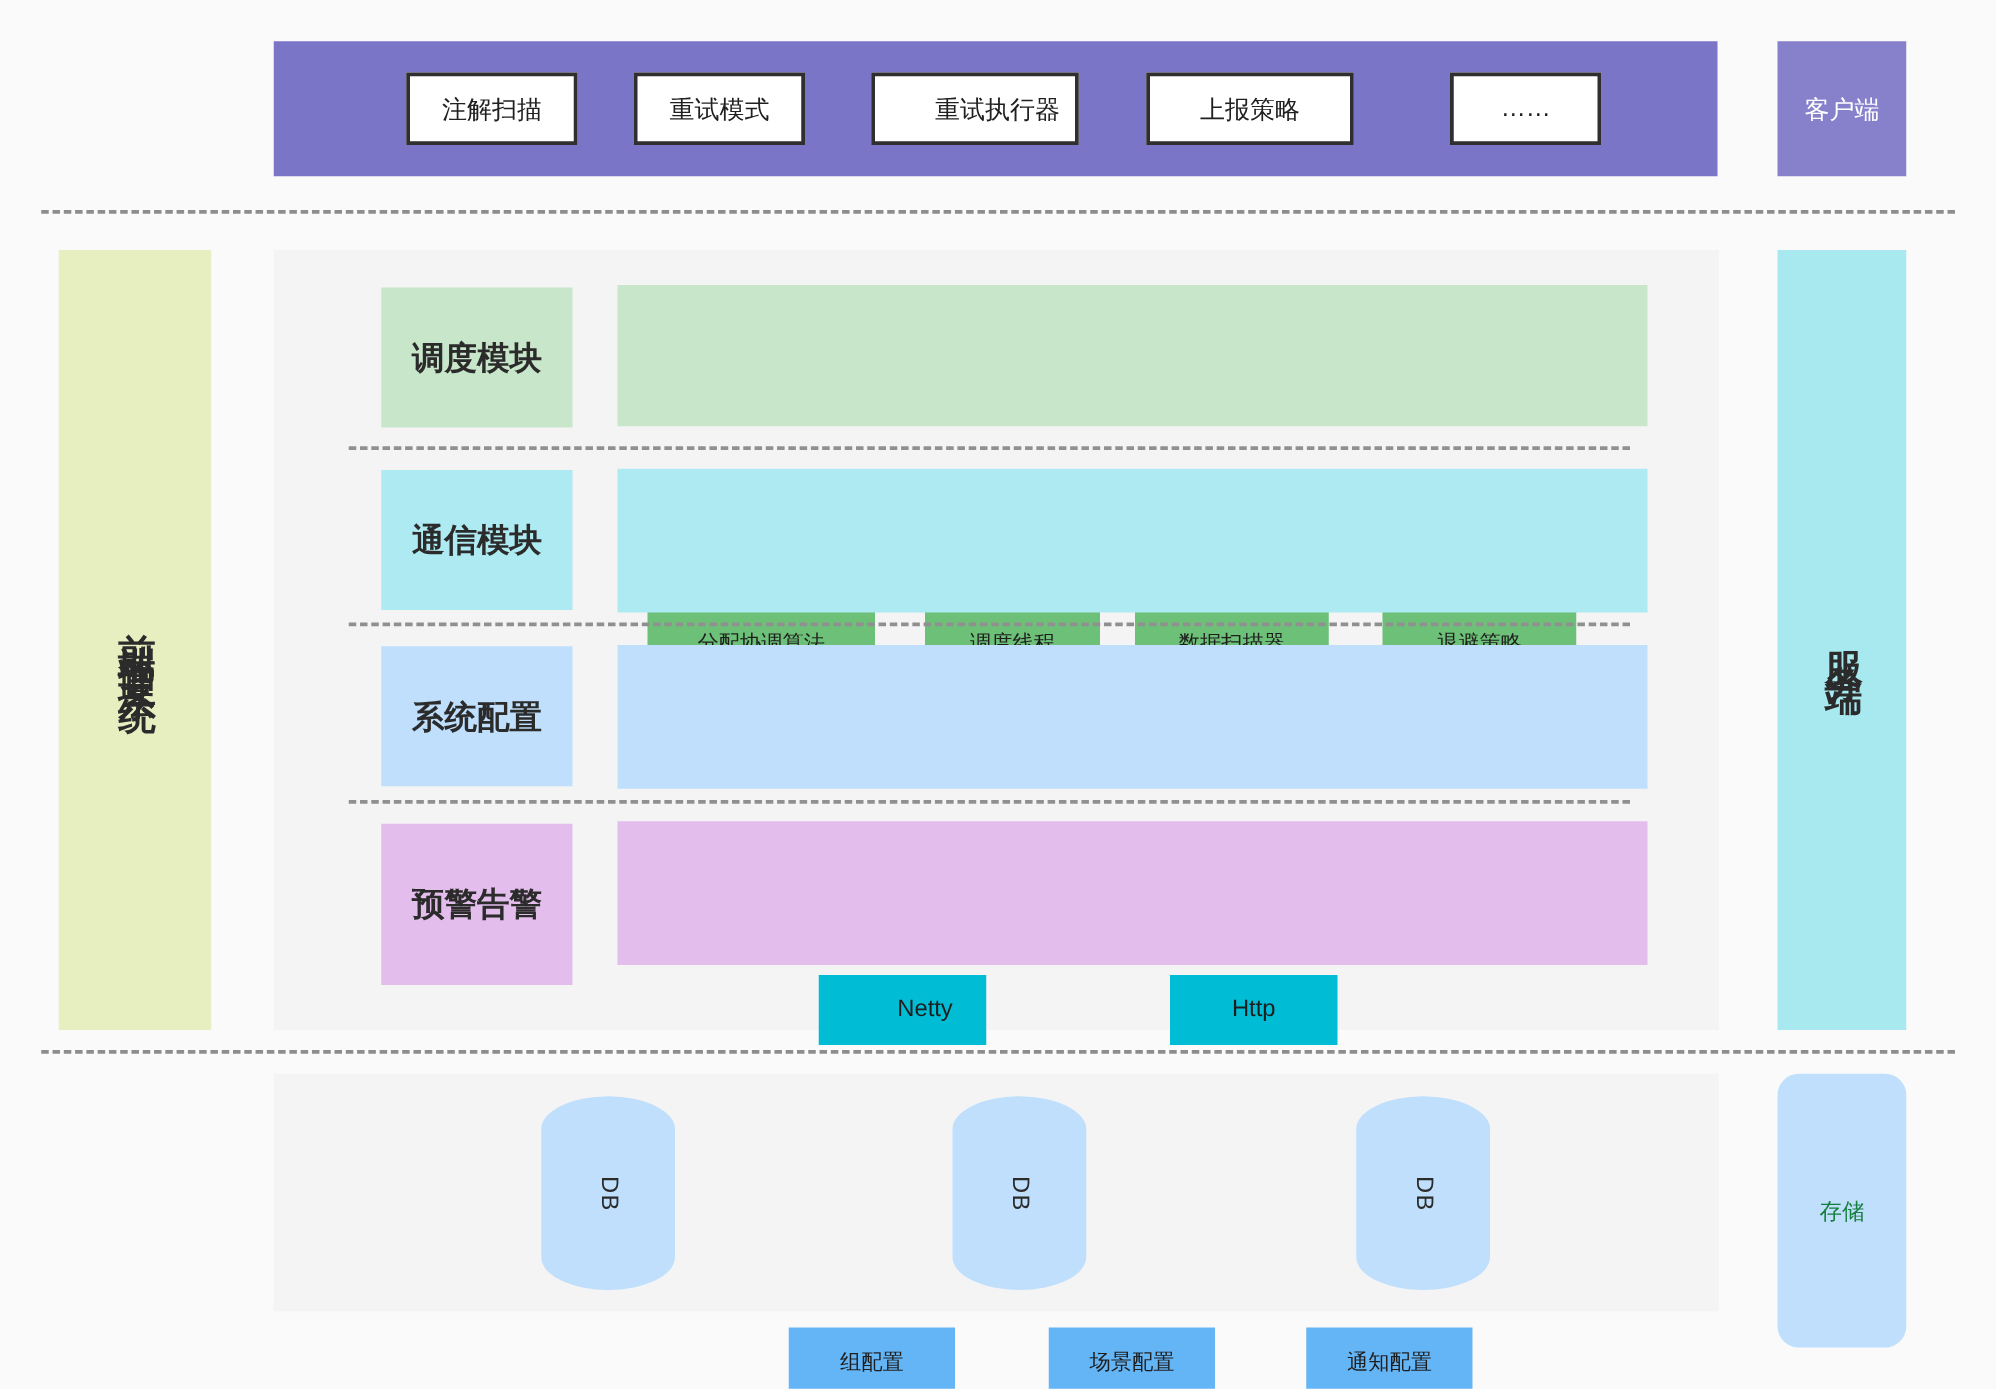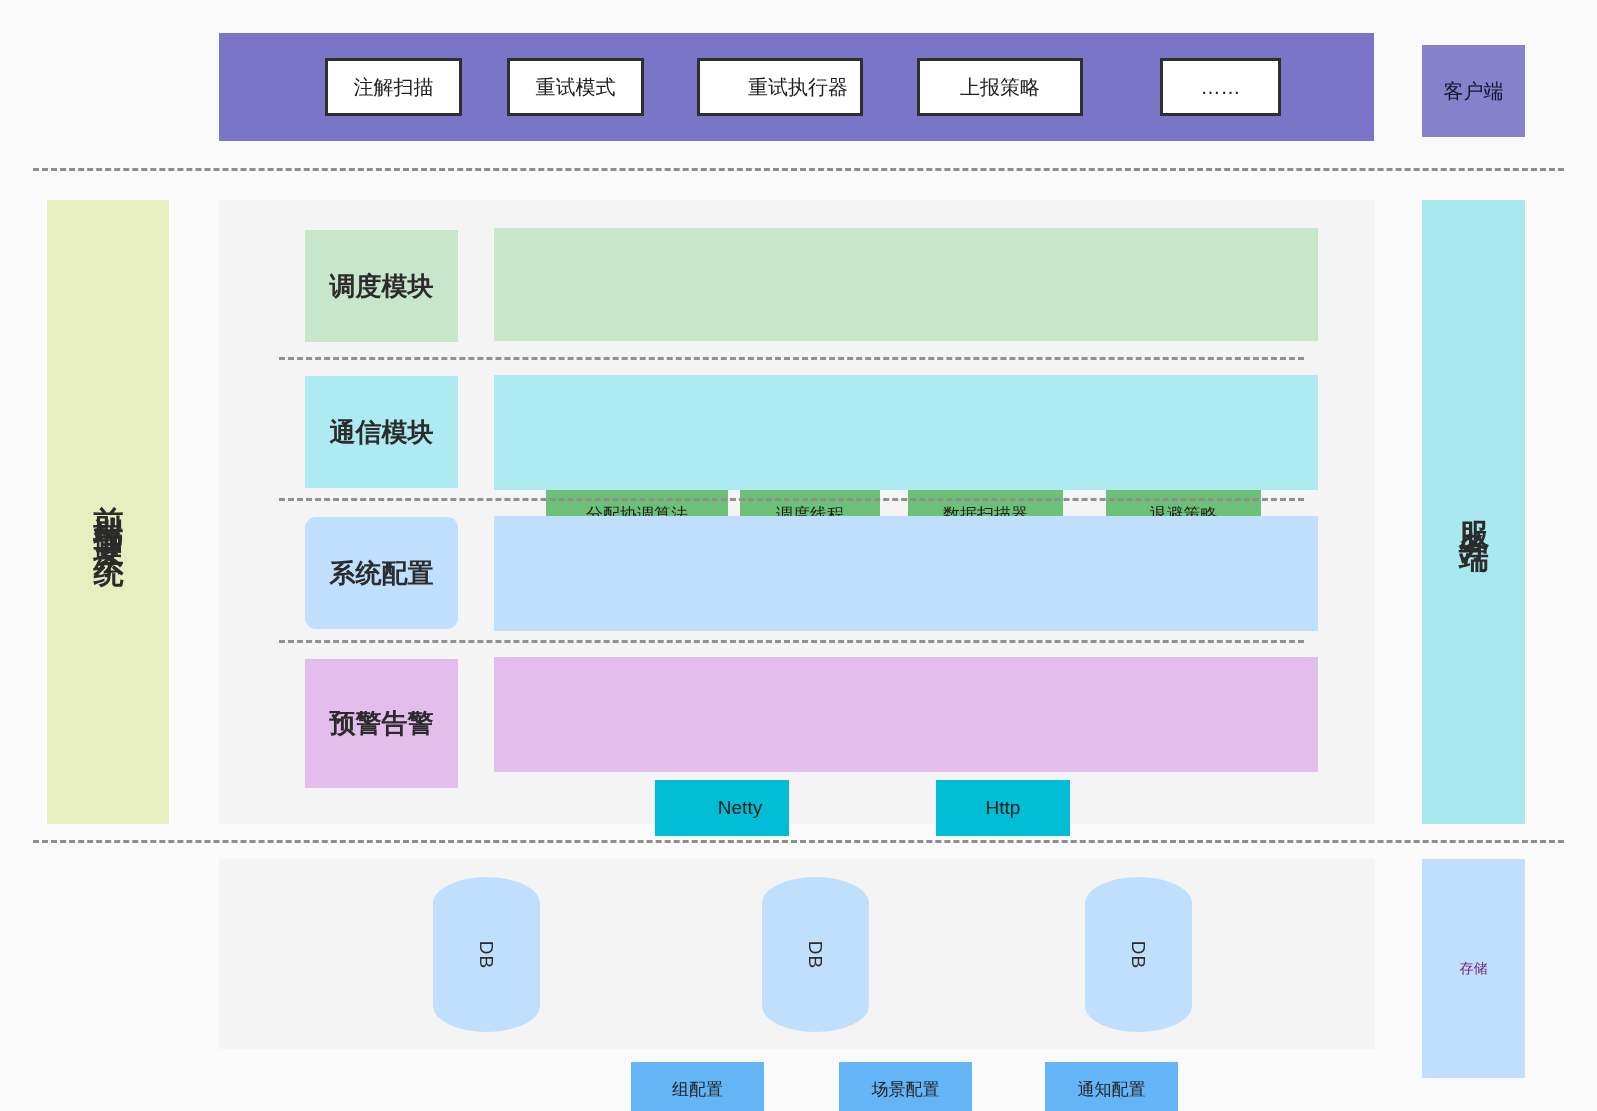--- a/index.html
+++ b/index.html
@@ -43,25 +43,24 @@
   .client-chip {
     background: #ffffff;
     border: 3px solid #2f2f2f;
     color: #202020;
     font-size: 20px;
     height: 58px;
     top: 25px;
   }
   .client-side {
     left: 1422px; top: 33px;
-    width: 103px; height: 92px;
+    width: 103px; height: 108px;
     background: #8780ca;
-    color: #0f172a;
+    color: #ffffff;
     font-size: 20px;
-    margin-top: 12px;
   }
 
   
   .hrule {
     border-top: 3px dashed #8d8d8d;
     height: 0;
   }
   .rule-top   { left: 33px; top: 168px; width: 1531px; }
   .rule-bottom{ left: 33px; top: 840px; width: 1531px; }
 
@@ -88,22 +87,23 @@
   }
   .rail-right {
     left: 1422px; top: 200px;
     width: 103px; height: 624px;
     background: #a8e8ef;
   }
   .rail-storage {
     left: 1422px; top: 859px;
     width: 103px; height: 219px;
     background: #bfdffc;
-    font-size: 14px;
-    color: #701a75;
+    font-size: 18px;
+    color: #15803d;
+    border-radius: 17px;
   }
 
   
   .server-panel {
     left: 219px; top: 200px;
     width: 1156px; height: 624px;
     background: #f4f4f4;
   }
 
   
@@ -131,21 +131,21 @@
   .lbl-sched { top: 230px; height: 112px; background: #c8e6c9; }
   .band-sched{ top: 228px; height: 113px; background: #c8e6c9; }
   .it-green  { background: #6dc077; top: 259px; }
 
   
   .lbl-comm { top: 376px; height: 112px; background: #aeeaf2; }
   .band-comm{ top: 375px; height: 115px; background: #aeeaf2; }
   .it-cyan  { background: #00bcd4; top: 405px; height: 56px; font-size: 19px; }
 
   
-  .lbl-cfg { top: 517px; height: 112px; background: #bfdffc; border-radius: 11px; }
+  .lbl-cfg { top: 517px; height: 112px; background: #bfdffc; }
   .band-cfg{ top: 516px; height: 115px; background: #bfdffc; }
   .it-blue { background: #64b5f6; top: 546px; }
 
   
   .lbl-alert { top: 659px; height: 129px; background: #e3bdec; }
   .band-alert{ top: 657px; height: 115px; background: #e3bdec; }
 
   
   .storage-panel {
     left: 219px; top: 859px;
@@ -181,21 +181,21 @@
   <div class="abs client-side center">客户端</div>
 
   <div class="abs hrule rule-top"></div>
 
   <div class="abs rail rail-left center">前端管理系统</div>
 
   <div class="abs server-panel"></div>
 
   <div class="abs mod-label lbl-sched center">调度模块</div>
   <div class="abs mod-band band-sched">
-    <div class="abs item it-green center" style="left:52px;width:182px;">分配协调算法</div>
+    <div class="abs item it-green center" style="left:24px;width:182px;">分配协调算法</div>
     <div class="abs item it-green center" style="left:246px;width:140px;">调度线程</div>
     <div class="abs item it-green center" style="left:414px;width:155px;">数据扫描器</div>
     <div class="abs item it-green center" style="left:612px;width:155px;">退避策略</div>
   </div>
 
   <div class="abs inner-rule" style="top:357px;"></div>
 
   <div class="abs mod-label lbl-comm center">通信模块</div>
   <div class="abs mod-band band-comm">
     <div class="abs item it-cyan center" style="left:161px;width:134px;padding-left:36px;">Netty</div>

